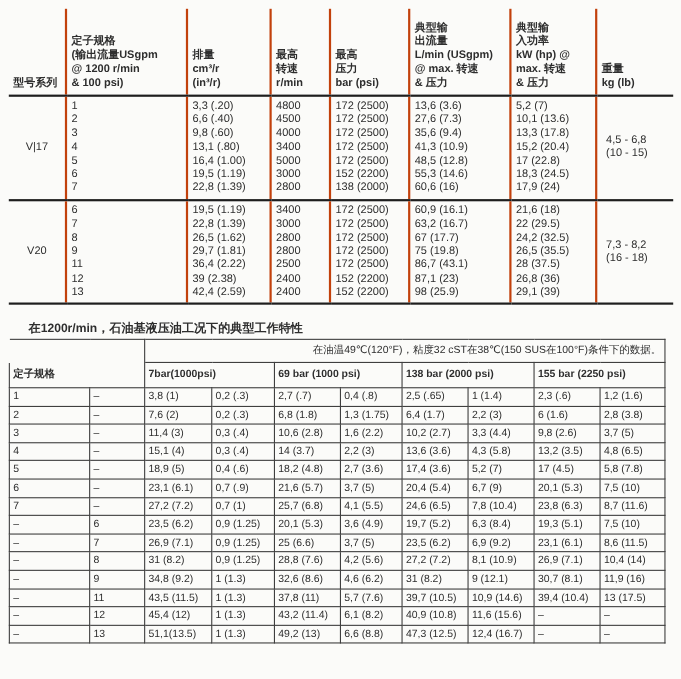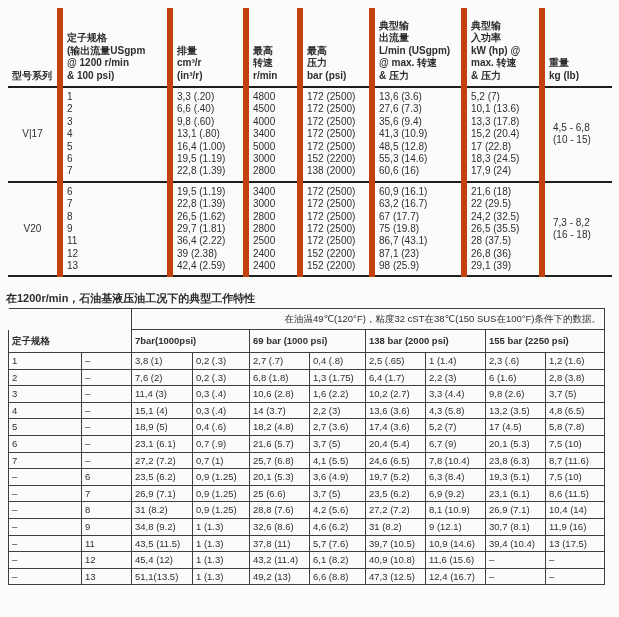--- a/index.html
+++ b/index.html
@@ -9,29 +9,29 @@
     font-family:"Liberation Sans","DejaVu Sans",sans-serif;
     color:#2e2e2e;
     -webkit-font-smoothing:antialiased;
   }
   .page{position:relative;width:619px;height:617px;overflow:hidden;background:#fbfbf9;}
 
   
   table{border-collapse:collapse;table-layout:fixed;}
   .t1{position:absolute;left:8px;top:8px;width:604px;font-size:10px;line-height:12.4px;}
   .t1 th,.t1 td{padding:2px 4px;text-align:left;vertical-align:top;font-weight:normal;white-space:pre-line;}
-  .t1 th+th,.t1 td+td{border-left:6px solid #c2410c;}
+  .t1 th+th,.t1 td+td{border-left:2px solid #c2410c;}
   .t1 thead th{height:72px;vertical-align:bottom;font-weight:bold;border-bottom:2px solid #1e1e1e;padding-bottom:4px;}
   .t1 tbody td{border-bottom:2px solid #1e1e1e;padding-top:3px;padding-bottom:3px;}
   .t1 td.model{text-align:center;vertical-align:middle;}
   .t1 td.weight{vertical-align:middle;padding-left:8px;margin-top:46px;}
   .t1 .lines div{height:12.4px;}
 
   
-  .t2-title{position:absolute;left:6px;top:291px;font-size:11px;font-weight:bold;}
+  .t2-title{position:absolute;left:26px;top:291px;font-size:11px;font-weight:bold;}
   .t2{position:absolute;left:8px;top:308px;width:596px;font-size:9.5px;line-height:11.5px;}
   .t2 th,.t2 td{border:1px solid #3f3f3f;padding:1px 3px;text-align:left;font-weight:normal;white-space:pre-line;}
   .t2 thead th{font-weight:bold;}
   .t2 .note-row td{height:18px;vertical-align:middle;text-align:right;}
   .t2 .note-row .blank{border-left:none;border-bottom:none;background:transparent;}
   .t2 .press-row th{height:20px;vertical-align:middle;}
   .t2 .press-row .stator{border-top:none;}
   .t2 .sub-row th{height:34px;vertical-align:bottom;padding-bottom:3px;}
   .t2 .sub-row th.pumpcol{vertical-align:top;padding-top:2px;}
   .t2 tbody td{height:13.6px;vertical-align:middle;}

